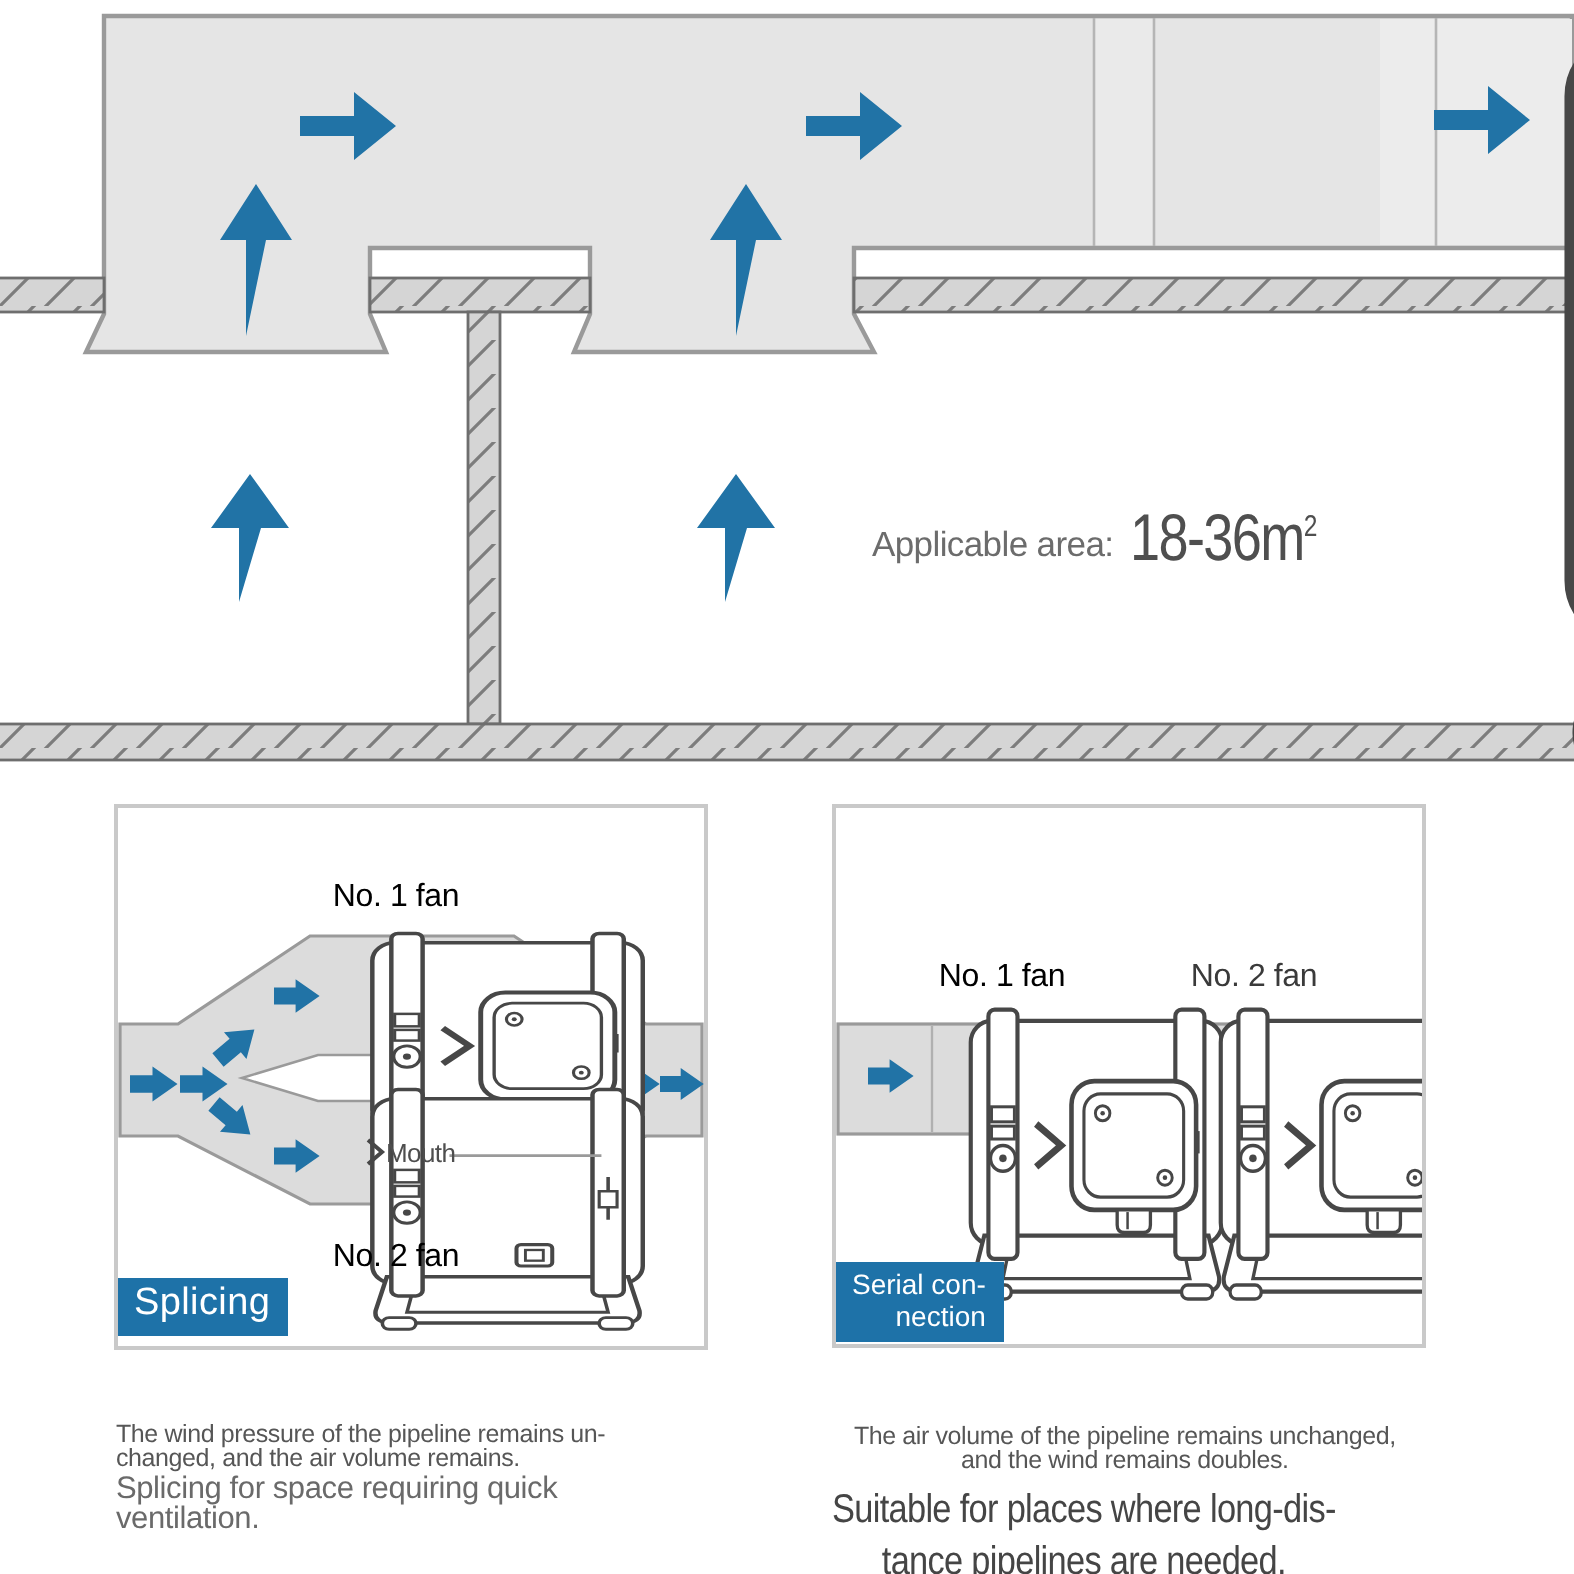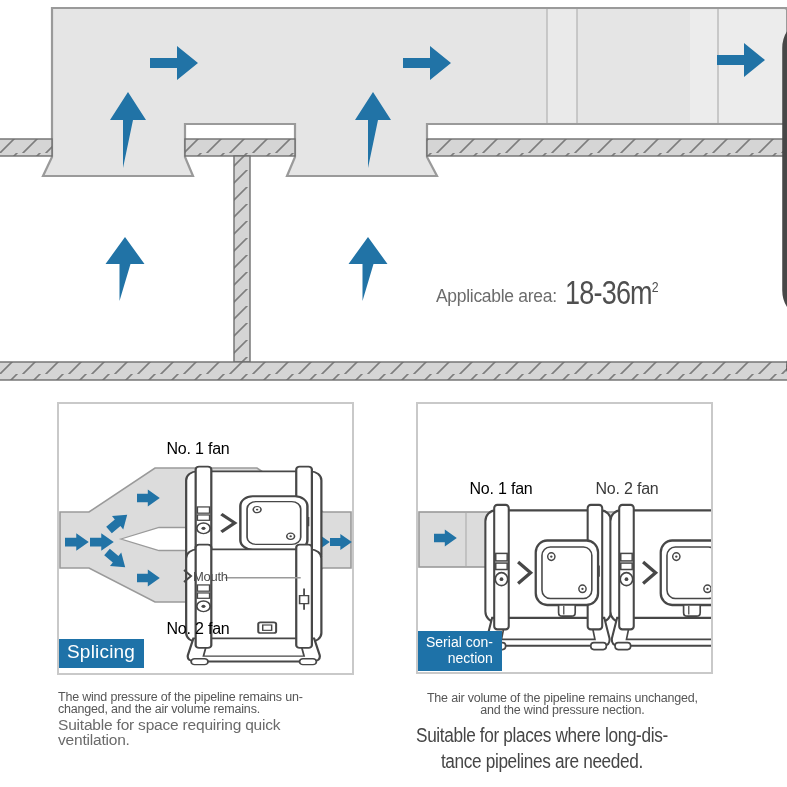--- a/index.html
+++ b/index.html
@@ -12,41 +12,41 @@
     --hatchfill:#d5d5d5;
     --hatchline:#7d7d7d;
     --hatchedge:#6e6e6e;
     --panelborder:#c9c9c9;
   }
   html,body{margin:0;padding:0;background:#fff;}
   body{font-family:"Liberation Sans", sans-serif;}
   .stage{position:relative;width:787px;height:787px;background:#fff;overflow:hidden;}
   .top-svg{position:absolute;left:0;top:0;}
 
-  .area-note{position:absolute;left:436px;top:272px;white-space:nowrap;}
+  .area-note{position:absolute;left:436px;top:248px;white-space:nowrap;}
   .area-label{font-size:17.5px;color:#6c6c6c;letter-spacing:-0.3px;vertical-align:baseline;}
   .area-value{display:inline-block;font-size:33px;color:#4f4f4f;letter-spacing:-1px;
               transform:scaleX(0.82);transform-origin:left bottom;position:relative;top:2px;margin-left:4px;}
   .area-value sup{font-size:15px;letter-spacing:0;}
 
   .panel{position:absolute;background:#fff;border:2px solid var(--panelborder);}
   .panel-left{left:57px;top:402px;width:293px;height:269px;}
   .panel-right{left:416px;top:402px;width:293px;height:268px;}
   .panel svg{position:absolute;left:0;top:0;}
 
   .fan-label{position:absolute;font-size:16px;color:#000000;white-space:nowrap;transform:translateX(-50%);letter-spacing:-0.2px;}
   .fan-label.dark{color:#3a3a3a;}
 
   .badge{position:absolute;left:0;background:var(--badge);color:#ffffff;}
   .badge-splicing{bottom:5px;font-size:19px;padding:2px 9px 5px 8px;letter-spacing:0.2px;}
   .badge-serial{bottom:1px;font-size:14px;line-height:15.5px;padding:4px 9px 5px 8px;text-align:right;}
 
   .caption{position:absolute;}
   .caption .line{display:block;white-space:nowrap;}
-  .cap-small{font-size:12.5px;line-height:12px;color:#565656;letter-spacing:-0.2px;}
+  .cap-small{font-size:12.5px;line-height:12px;color:#565656;letter-spacing:-0.2px;margin-top:20px;}
   .cap-large-left{margin-top:2px;font-size:15.5px;line-height:15px;color:#6a6a6a;letter-spacing:-0.2px;}
   .cap-large-right{margin-top:6px;font-size:20px;line-height:26px;color:#454545;letter-spacing:-0.4px;
                    transform:scaleX(0.86);transform-origin:left top;}
   .caption-left{left:58px;top:691px;}
   .caption-right{left:416px;top:692px;text-align:center;}
 </style>
 </head>
 <body>
 
 <div class="stage">
@@ -200,29 +200,29 @@
         <span class="line" style="display:block">nection</span>
       </div>
   </div>
 
   <div class="caption caption-left">
     <div class="cap-small">
       <span class="line">The wind pressure of the pipeline remains un-</span>
       <span class="line">changed, and the air volume remains.</span>
     </div>
     <div class="cap-large-left">
-      <span class="line">Suitable for space requiring quick</span>
+      <span class="line">Splicing for space requiring quick</span>
       <span class="line">ventilation.</span>
     </div>
   </div>
 
   <div class="caption caption-right">
     <div class="cap-small">
       <span class="line">The air volume of the pipeline remains unchanged,</span>
-      <span class="line">and the wind pressure nection.</span>
+      <span class="line">and the wind remains doubles.</span>
     </div>
     <div class="cap-large-right">
       <span class="line">Suitable for places where long-dis-</span>
       <span class="line">tance pipelines are needed.</span>
     </div>
   </div>
 
 </div>
 
 </body></html>

